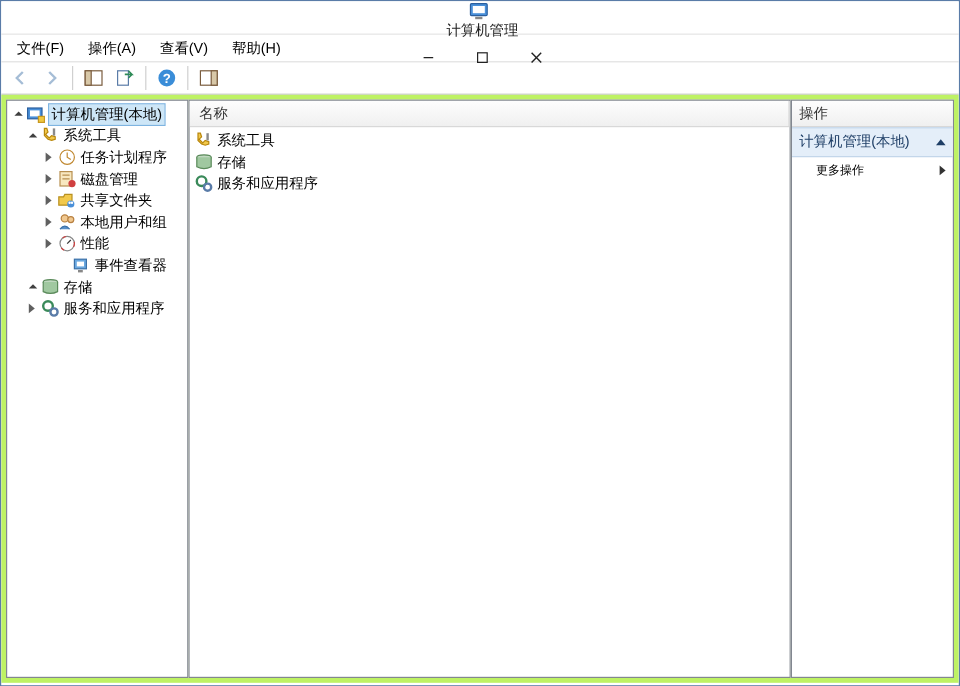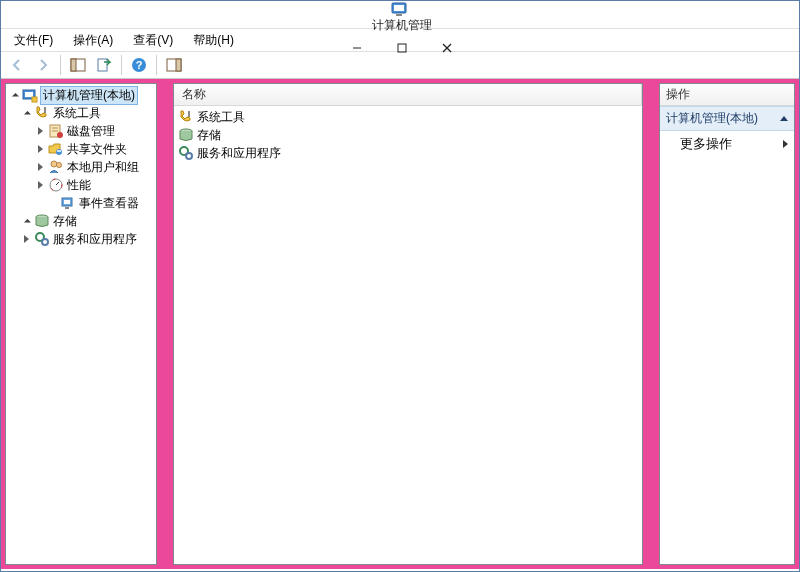--- a/index.html
+++ b/index.html
@@ -57,22 +57,22 @@
       border: 1px solid transparent;
       border-radius: 2px;
     }
     .tbtn.disabled { opacity: .45; }
     .tsep { width: 1px; height: 20px; background: #d0d0d0; margin: 0 3px; }
     
     .mmc-body {
       display: flex;
       height: calc(100% - 28px - 22px - 28px - 2px);
       padding: 4px;
-      gap: 16px;
-      background: #ec4899;
+      gap: 0;
+      background: #bef264;
     }
     .pane {
       border: 1px solid #828790;
       background: #fff;
       overflow: auto;
     }
     .pane-left { width: 152px; }
     .pane-mid  { flex: 1; }
     .pane-right{ width: 136px; display:flex; flex-direction:column; }
     
@@ -132,21 +132,21 @@
     }
     .act-group-hdr{
       background:#e4eef9;
       border-top:1px solid #c3d6ea;
       border-bottom:1px solid #c3d6ea;
       padding:3px 6px;
       color:#1e3e66; font-size:12px;
       display:flex; align-items:center; justify-content:space-between;
     }
     .act-item{
-      padding:4px 6px 4px 20px; font-size:13px;
+      padding:4px 6px 4px 20px; font-size:10px;
       display:flex;align-items:center;justify-content:space-between;
     }
     .chev-up{
       width:0;height:0;
       border-left:4px solid transparent;
       border-right:4px solid transparent;
       border-bottom:5px solid #1e3e66;
     }
     .chev-right{
       width:0;height:0;
@@ -265,20 +265,32 @@
             </svg>
         </span>
         <span>系统工具</span>
       </div>
       <div class="tree-row" style="padding-left:28px">
         <span class="tree-toggle">
             <span class="tri closed"></span>
           </span>
         <span class="tree-icon">
           <svg viewBox="0 0 16 16">
+              <circle cx="8" cy="8" r="6" fill="#fff" stroke="#c08830"></circle>
+              <path d="M8 4 L8 8 L11 10" stroke="#c08830" fill="none"></path>
+            </svg>
+        </span>
+        <span>任务计划程序</span>
+      </div>
+      <div class="tree-row" style="padding-left:28px">
+        <span class="tree-toggle">
+            <span class="tri closed"></span>
+          </span>
+        <span class="tree-icon">
+          <svg viewBox="0 0 16 16">
               <rect x="2" y="2" width="10" height="12" fill="#f8e8c0" stroke="#b89050"></rect>
               <line x1="4" y1="5" x2="10" y2="5" stroke="#b89050"></line>
               <line x1="4" y1="8" x2="10" y2="8" stroke="#b89050"></line>
               <circle cx="12" cy="12" r="3" fill="#d04040"></circle>
             </svg>
         </span>
         <span>磁盘管理</span>
       </div>
       <div class="tree-row" style="padding-left:28px">
         <span class="tree-toggle">

